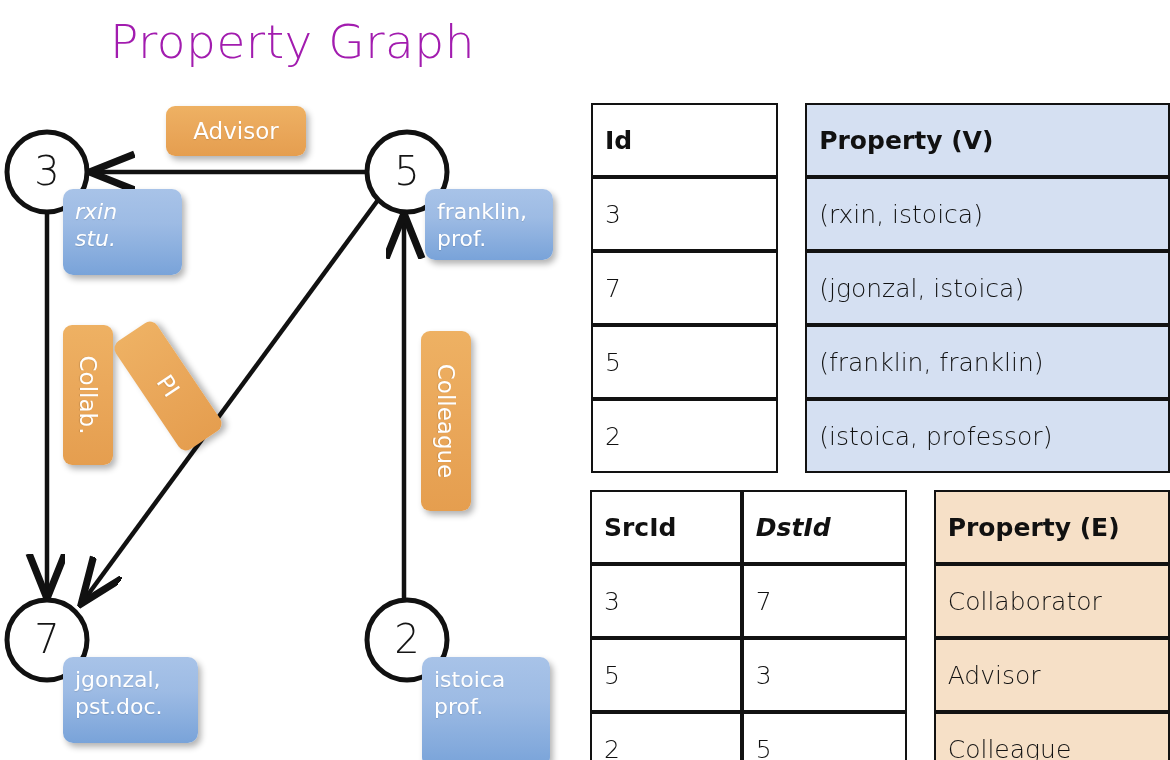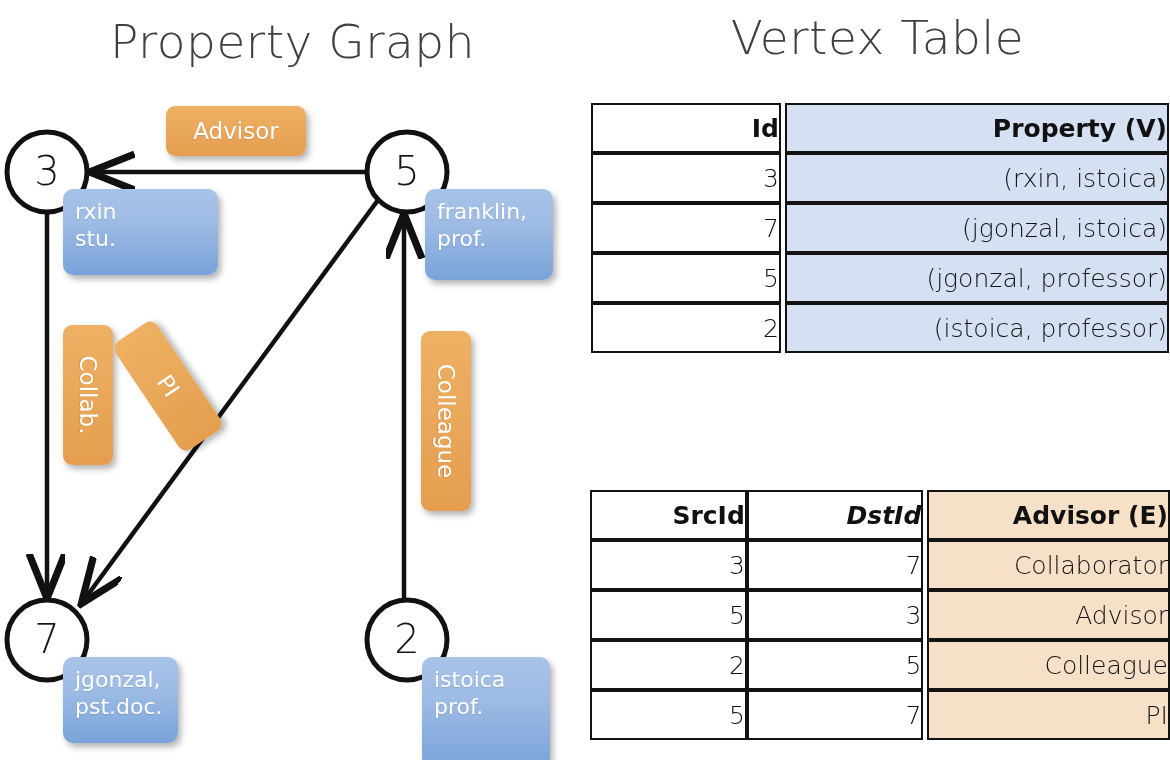--- a/index.html
+++ b/index.html
@@ -10,21 +10,21 @@
     overflow:hidden;
     position:relative;
   }
   .stage{position:absolute;left:0;top:0;width:1170px;height:760px;}
 
   
   .big-title{
     position:absolute;
     font-family:"DejaVu Sans", sans-serif;
     font-weight:300;
-    color:#404040;
+    color:#a21caf;
     white-space:nowrap;
     letter-spacing:.5px;
   }
   #title-property-graph{left:0;top:14px;width:585px;text-align:center;font-size:47px;}
   #title-vertex-table{left:585px;top:10px;width:585px;text-align:center;font-size:47px;}
   #title-edge-table{left:585px;top:400px;width:585px;text-align:center;font-size:47px;}
 
   
   #graph-svg{position:absolute;left:0;top:0;width:585px;height:760px;}
 
@@ -73,43 +73,42 @@
   .ebox .rot90{transform:rotate(90deg);white-space:nowrap;}
 
   
   .tbl{position:absolute;border-collapse:separate;border-spacing:0;}
   .tbl td{
     border:2px solid #121212;
     font-family:"DejaVu Sans", sans-serif;
     font-size:25px;
     font-weight:300;
     color:#111;
-    text-align:right;
+    text-align:left;
     vertical-align:middle;
-    padding:0;
+    padding:12px;
     background:#ffffff;
     height:46px;
   }
   .tbl td.hdr{font-weight:bold;font-size:25px;}
   .col-gap{border:none !important;background:transparent !important;width:4px;padding:0;}
 
   .blue-cell{background:#d5e0f2 !important;}
   .orange-cell{background:#f6e0c7 !important;}
 
   #vertex-table{left:591px;top:103px;}
   #edge-table{left:590px;top:490px;}
 </style>
 </head>
 <body>
 
 <div class="stage">
 
   <div class="big-title" id="title-property-graph">Property Graph</div>
 
-  <div class="big-title" id="title-vertex-table">Vertex Table</div>
 
 
   <svg id="graph-svg" viewBox="0 0 585 760">
     <defs>
       <marker id="arrowhead" markerWidth="11" markerHeight="11" refX="9" refY="4" orient="auto" markerUnits="strokeWidth">
         <path d="M0,0 L10,4 L0,8" fill="none" stroke="#111" stroke-width="1.6"></path>
       </marker>
     </defs>
 
     <line x1="368" y1="172" x2="94" y2="172" stroke="#111" stroke-width="4.5" marker-end="url(#arrowhead)"></line>
@@ -124,31 +123,31 @@
     <circle cx="407" cy="172" r="40" fill="#ffffff" stroke="#111" stroke-width="5"></circle>
     <circle cx="47" cy="640" r="40" fill="#ffffff" stroke="#111" stroke-width="5"></circle>
     <circle cx="407" cy="640" r="40" fill="#ffffff" stroke="#111" stroke-width="5"></circle>
   </svg>
 
   <div class="node-label" style="left:19px;top:151px;">3</div>
   <div class="node-label" style="left:379px;top:151px;">5</div>
   <div class="node-label" style="left:19px;top:619px;">7</div>
   <div class="node-label" style="left:379px;top:619px;">2</div>
 
-  <div class="vbox" style="left:63px;top:189px;width:155px;height:86px;">
+  <div class="vbox" style="left:63px;top:189px;width:119px;height:86px;font-style:italic;">
     <div>rxin</div>
     <div>stu.</div>
   </div>
 
-  <div class="vbox" style="left:425px;top:189px;width:128px;height:91px;">
+  <div class="vbox" style="left:425px;top:189px;width:128px;height:71px;">
     <div>franklin,</div>
     <div>prof.</div>
   </div>
 
-  <div class="vbox" style="left:63px;top:657px;width:115px;height:86px;">
+  <div class="vbox" style="left:63px;top:657px;width:135px;height:86px;">
     <div>jgonzal,</div>
     <div>pst.doc.</div>
   </div>
 
   <div class="vbox" style="left:422px;top:657px;width:128px;height:110px;">
     <div>istoica</div>
     <div>prof.</div>
   </div>
 
   <div class="ebox" style="left:166px;top:106px;width:140px;height:50px;">
@@ -180,37 +179,37 @@
         <td class="blue-cell">(rxin, istoica)</td>
       </tr>
       <tr>
         <td>7</td>
         <td class="col-gap"></td>
         <td class="blue-cell">(jgonzal, istoica)</td>
       </tr>
       <tr>
         <td>5</td>
         <td class="col-gap"></td>
-        <td class="blue-cell">(jgonzal, professor)</td>
+        <td class="blue-cell">(franklin, franklin)</td>
       </tr>
       <tr>
         <td>2</td>
         <td class="col-gap"></td>
         <td class="blue-cell">(istoica, professor)</td>
       </tr>
     </tbody>
   </table>
 
   <table class="tbl" id="edge-table">
     <tbody>
       <tr>
         <td class="hdr" style="width:154px;">SrcId</td>
         <td class="hdr" style="width:174px;font-style:italic;">DstId</td>
         <td class="col-gap"></td>
-        <td class="hdr orange-cell" style="width:240px;">Advisor (E)</td>
+        <td class="hdr orange-cell" style="width:240px;">Property (E)</td>
       </tr>
       <tr>
         <td>3</td>
         <td>7</td>
         <td class="col-gap"></td>
         <td class="orange-cell">Collaborator</td>
       </tr>
       <tr>
         <td>5</td>
         <td>3</td>

